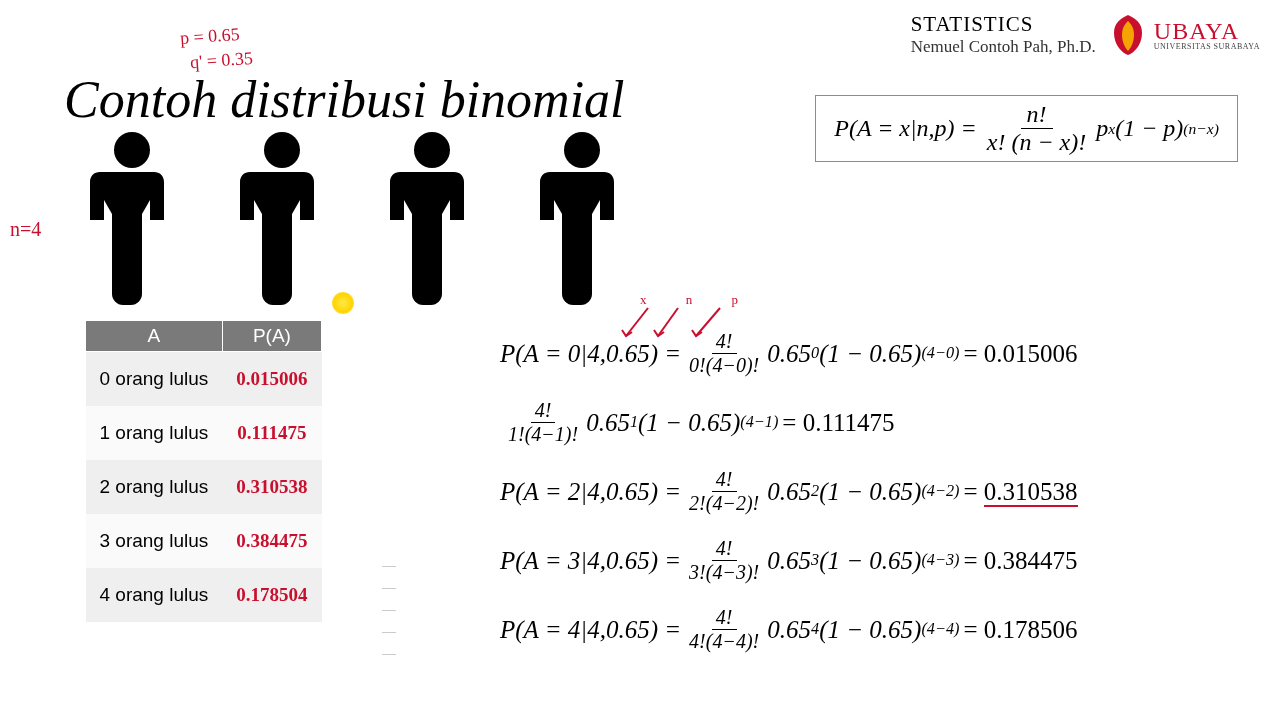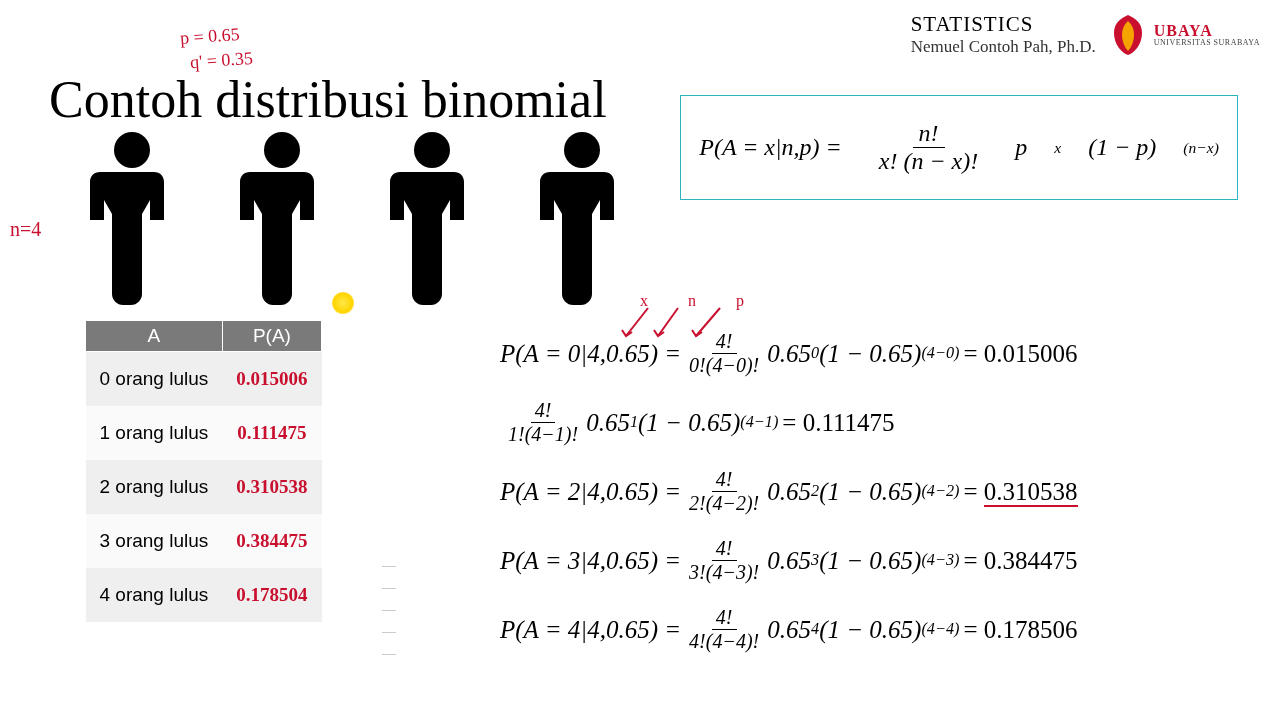--- a/index.html
+++ b/index.html
@@ -18,59 +18,59 @@
     display: flex;
     align-items: center;
     gap: 12px;
   }
   .header-text { text-align: left; }
   .header-course { font-size: 21px; letter-spacing: 1px; }
   .header-author { font-size: 17px; color: #333; }
   .logo-block { display: flex; align-items: center; gap: 6px; }
   .logo-emblem svg { display: block; }
   .logo-text { line-height: 1; }
-  .logo-name { color: #c8102e; font-weight: bold; font-size: 16px; letter-spacing: 1px; font-family: Georgia, serif; }
+  .logo-name { color: #c8102e; font-weight: normal; font-size: 24px; letter-spacing: 1px; font-family: Georgia, serif; }
   .logo-sub { color: #444; font-size: 8px; letter-spacing: 0.5px; }
 
   .title {
     position: absolute;
     top: 70px;
-    left: 49px;
+    left: 64px;
     font-size: 52px;
+    font-style: italic;
   }
 
   .people {
     position: absolute;
     top: 130px;
     left: 85px;
     display: flex;
     gap: 55px;
   }
   .person svg { display: block; }
 
   .handwrite { font-family: "Comic Sans MS", cursive; color: #c8102e; position: absolute; }
   .hw-p { top: 26px; left: 180px; font-size: 18px; transform: rotate(-4deg); }
   .hw-q { top: 50px; left: 190px; font-size: 18px; transform: rotate(-4deg); }
   .hw-n { top: 218px; left: 10px; font-size: 20px; }
   .hw-x { top: 325px; left: 205px; font-size: 18px; }
-  .hw-xnp { top: 292px; left: 640px; font-size: 16px; letter-spacing: 18px; }
+  .hw-xnp { top: 292px; left: 640px; font-size: 13px; letter-spacing: 18px; }
 
   .arrow-hw { position: absolute; }
 
   .formula-box {
     position: absolute;
     top: 95px;
     right: 42px;
     border: 1.5px solid #2bb3c0;
-    padding: 24px 18px;
+    padding: 5px 18px;
     font-size: 24px;
     font-style: italic;
     display: flex;
     align-items: center;
-    gap: 27px;
   }
   .frac {
     display: inline-flex;
     flex-direction: column;
     align-items: center;
     vertical-align: middle;
     margin: 0 4px;
     font-style: italic;
   }
   .frac .num { border-bottom: 1.5px solid #000; padding: 0 6px; }

